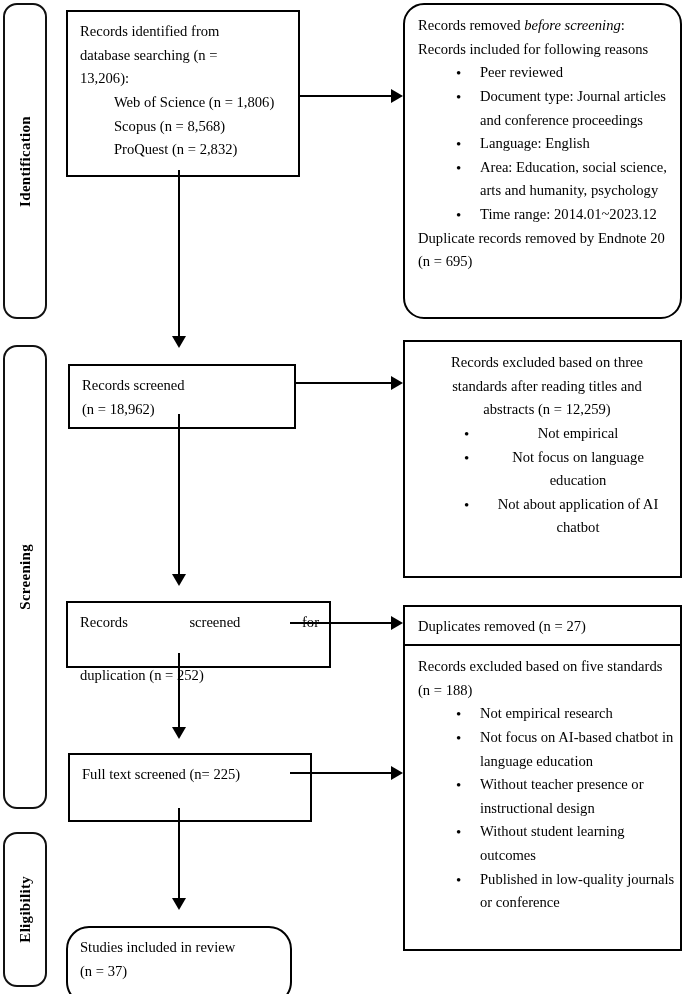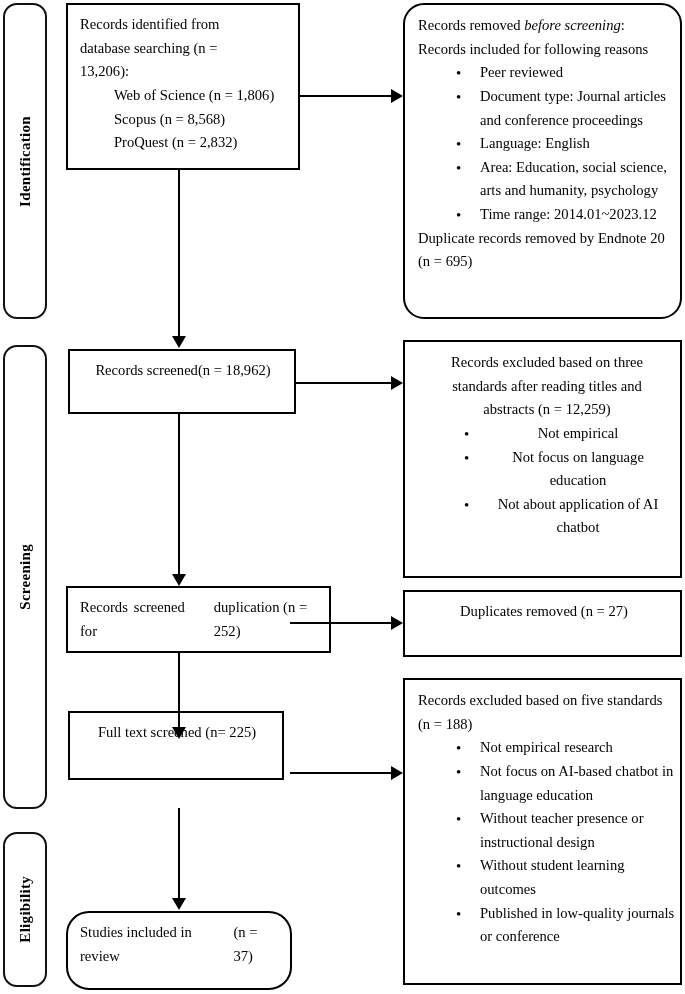--- a/index.html
+++ b/index.html
@@ -43,22 +43,23 @@
     position: absolute;
     border: 2px solid #000000;
     background: #ffffff;
     box-sizing: border-box;
     padding: 8px 10px 8px 12px;
     font-size: 14.6px;
     line-height: 1.62;
   }
   .flow-box.center-v {
     display: flex;
-    flex-direction: row;
-    justify-content: center;
+    flex-direction: column;
+    justify-content: flex-start;
+    margin-top: 15px;
   }
   .flow-box p {
     margin: 0;
   }
   .flow-box p.justified {
     text-align: justify;
     text-align-last: justify;
   }
   .flow-box p.indent {
     padding-left: 34px;
@@ -123,21 +124,21 @@
   </div>
 
   <div class="stage-label" style="left:3px; top:345px; width:44px; height:464px;">
     <span class="stage-text">Screening</span>
   </div>
 
   <div class="stage-label" style="left:3px; top:832px; width:44px; height:155px;">
     <span class="stage-text">Eligibility</span>
   </div>
 
-  <div class="flow-box" style="left:66px; top:3px; width:234px; height:167px; ">
+  <div class="flow-box" style="left:66px; top:10px; width:234px; height:167px; ">
     <p>Records identified from</p>
     <p>database searching (n =</p>
     <p>13,206):</p>
     <p class="indent">Web of Science (n = 1,806)</p>
     <p class="indent">Scopus (n = 8,568)</p>
     <p class="indent">ProQuest (n = 2,832)</p>
   </div>
 
   <div class="flow-box" style="left:403px; top:3px; width:279px; height:316px; padding-top:9px; padding-left:13px; padding-right:8px;border-radius:21px;">
     <p><span>Records removed </span><span class="em">before screening</span><span>:</span></p>
@@ -168,25 +169,25 @@
 
   <div class="flow-box center-v" style="left:66px; top:586px; width:265px; height:67px;gap:29px;">
     <p class="justified">Records screened for</p>
     <p>duplication (n = 252)</p>
   </div>
 
   <div class="flow-box center-v" style="left:403px; top:590px; width:279px; height:67px; padding-left:13px;">
     <p>Duplicates removed (n = 27)</p>
   </div>
 
-  <div class="flow-box center-v" style="left:68px; top:711px; width:216px; height:69px;">
+  <div class="flow-box center-v" style="left:68px; top:738px; width:244px; height:69px;">
     <p>Full text screened (n= 225)</p>
   </div>
 
-  <div class="flow-box" style="left:403px; top:678px; width:279px; height:307px; padding-top:9px; padding-left:13px; padding-right:4px;">
+  <div class="flow-box" style="left:403px; top:644px; width:279px; height:307px; padding-top:9px; padding-left:13px; padding-right:4px;">
     <p>Records excluded based on five standards</p>
     <p>(n = 188)</p>
     <ul class="bullets">
       <li>Not empirical research</li>
       <li>Not focus on AI-based chatbot in language education</li>
       <li>Without teacher presence or instructional design</li>
       <li>Without student learning outcomes</li>
       <li>Published in low-quality journals or conference</li>
     </ul>
   </div>

